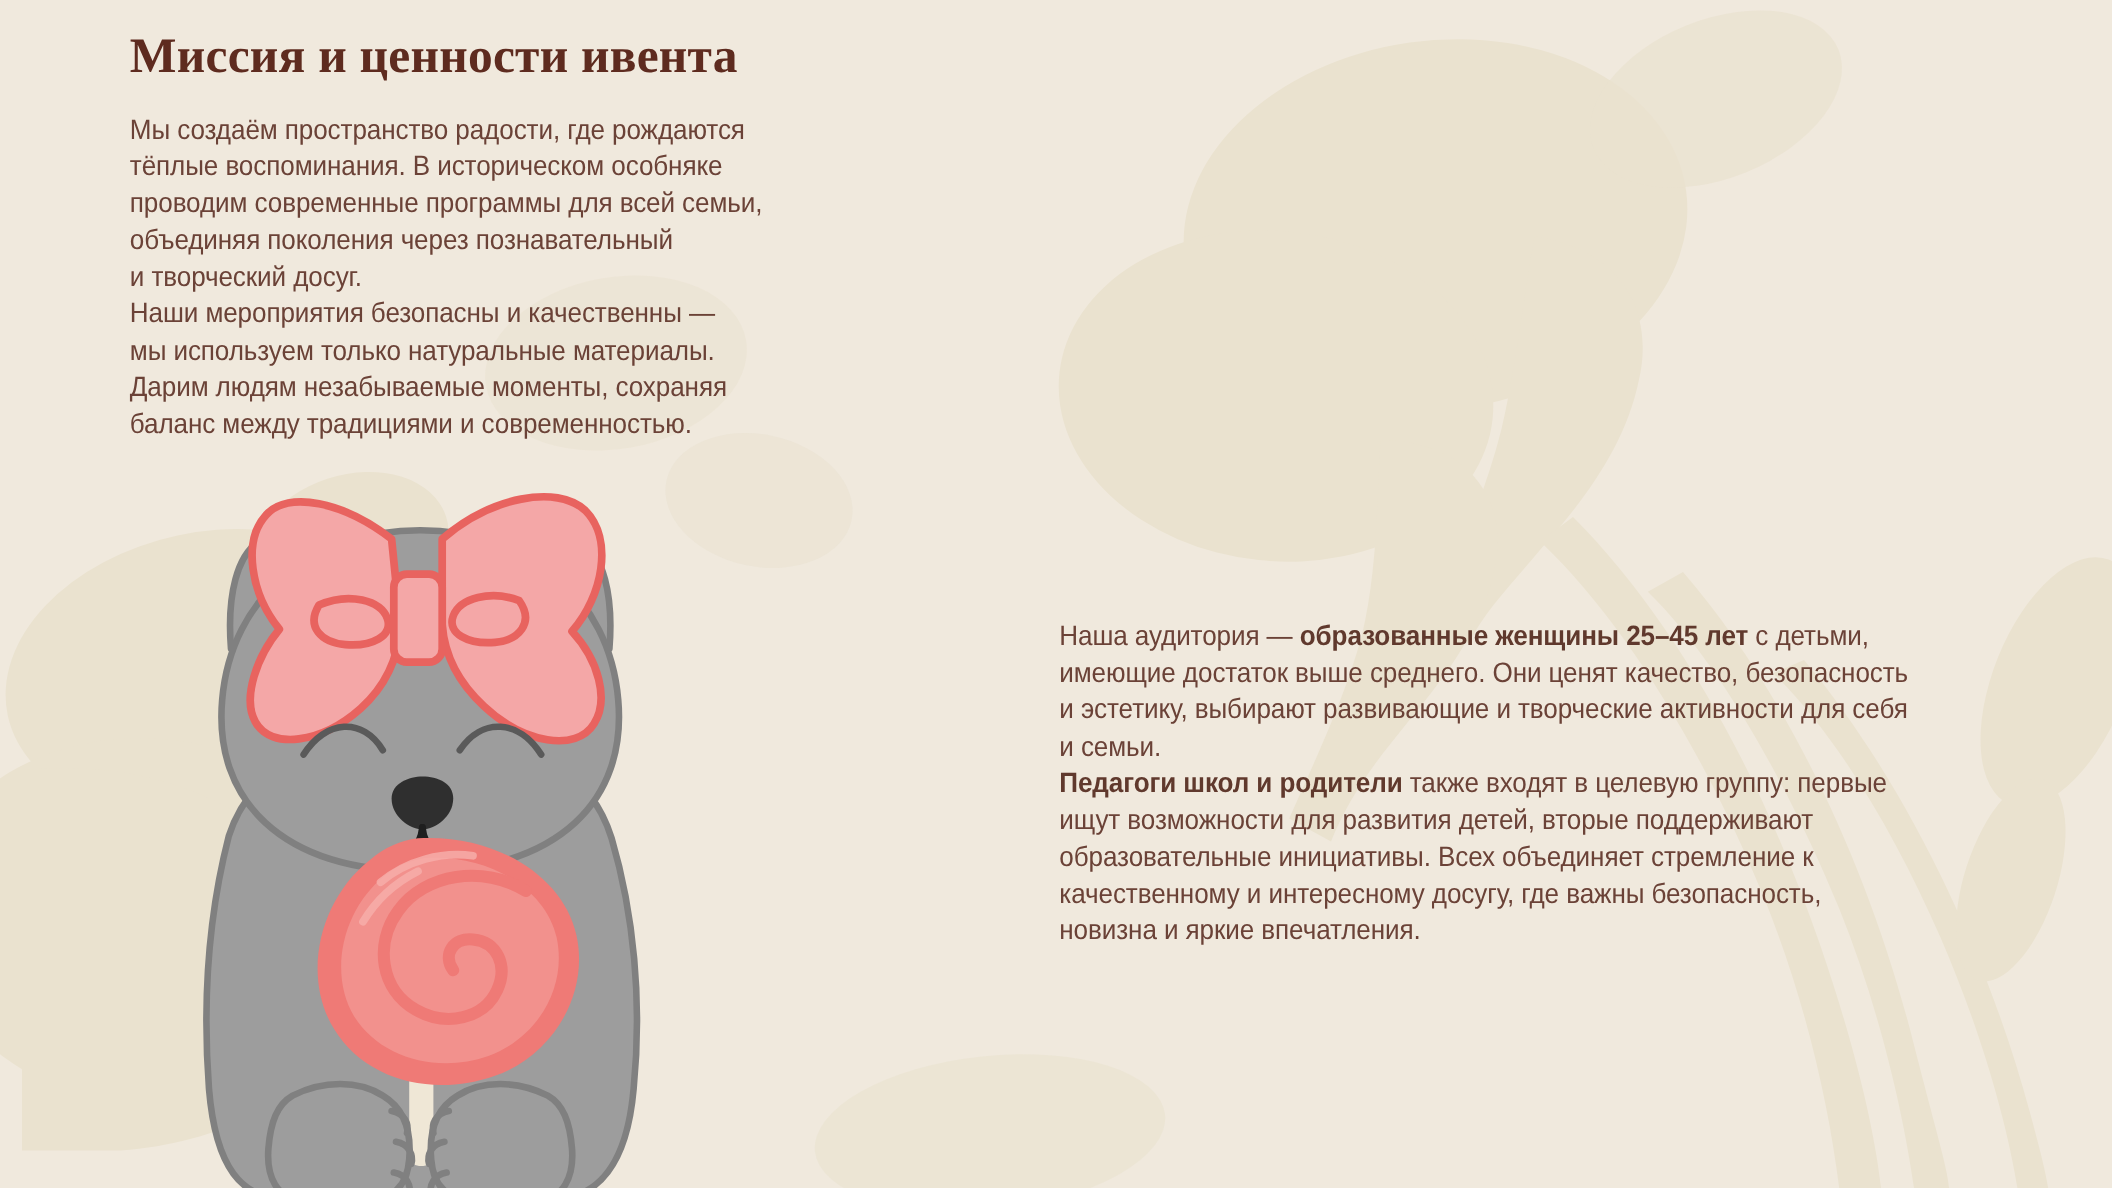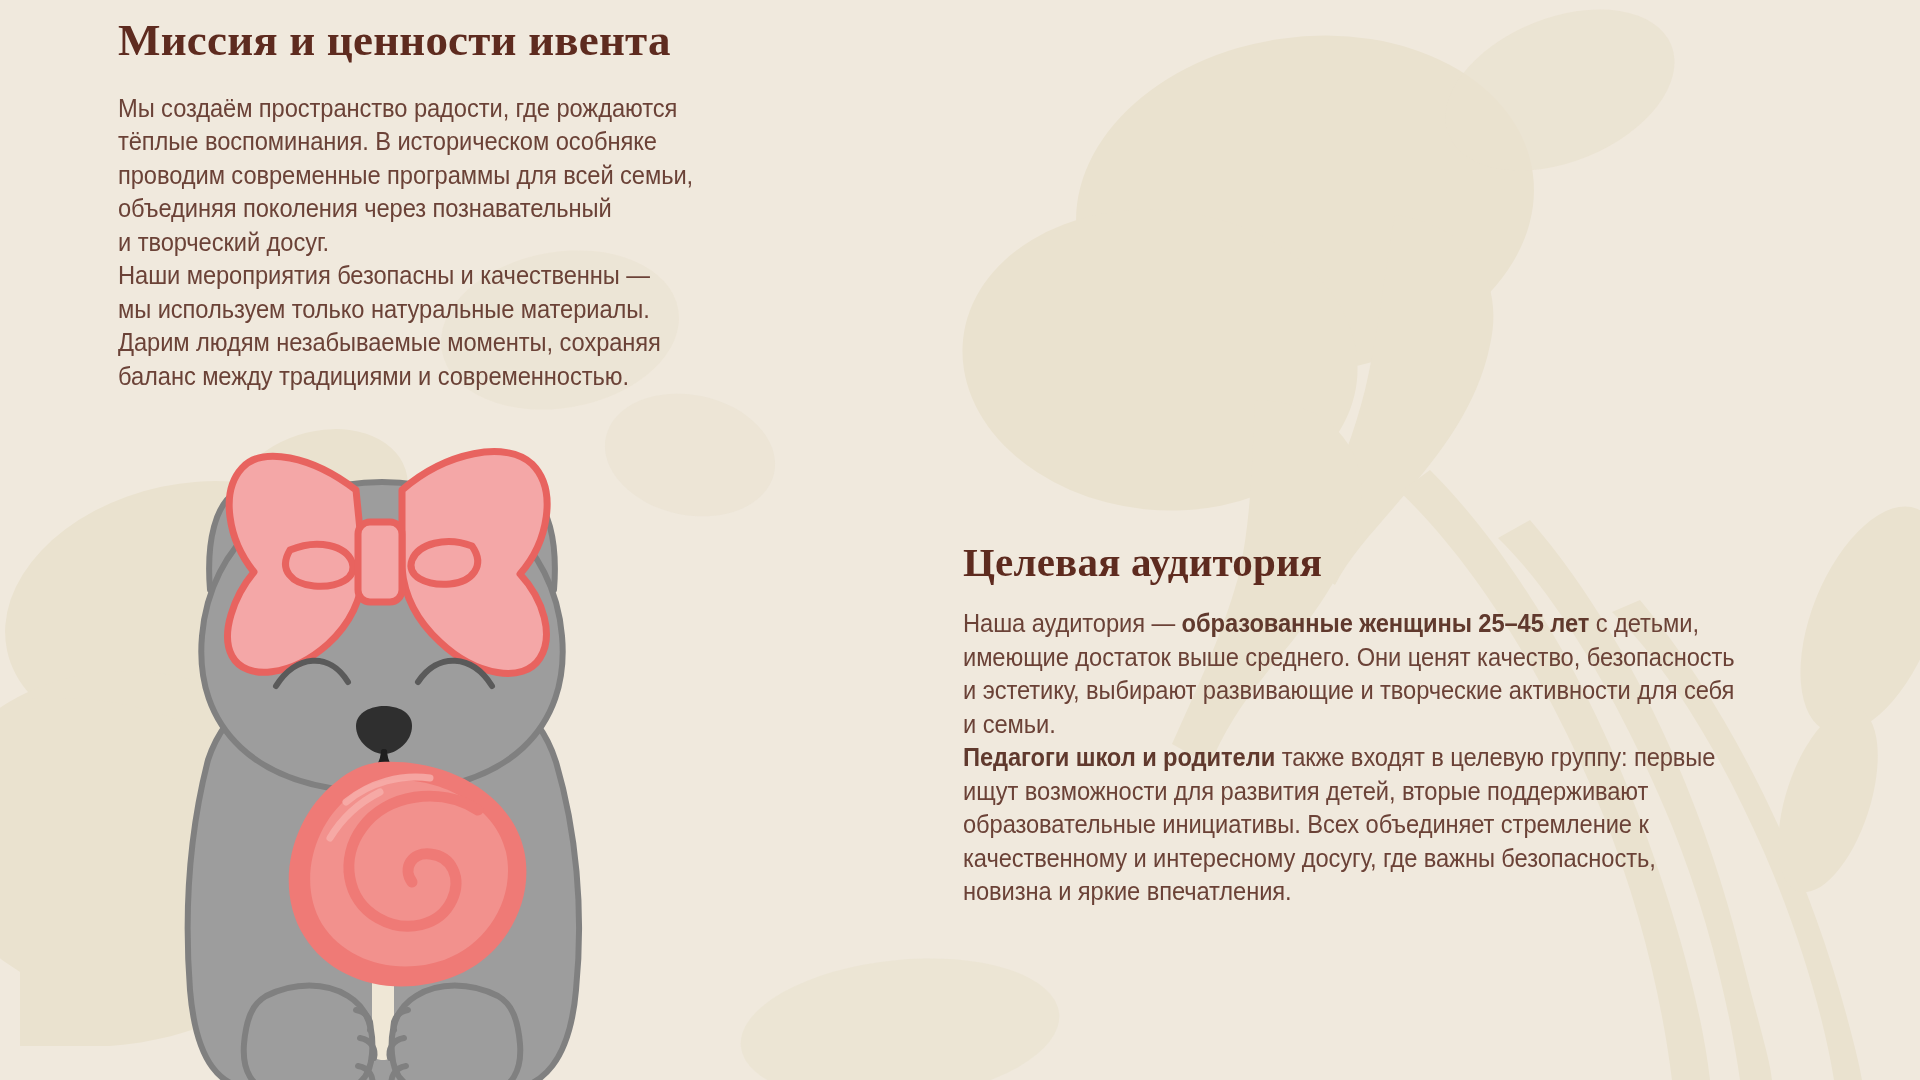--- a/index.html
+++ b/index.html
@@ -30,21 +30,21 @@
     inset: 0;
     width: 1920px;
     height: 1080px;
     pointer-events: none;
   }
 
   
   #mission-block {
     position: absolute;
     left: 118px;
-    top: 16px;
+    top: 26px;
     width: 820px;
   }
   .heading {
     font-family: "Liberation Serif", "DejaVu Serif", serif;
     color: #5e2b1f;
     font-weight: 700;
     letter-spacing: 0.2px;
     margin: 0;
   }
   #mission-title {
@@ -144,21 +144,20 @@
       <p>объединяя поколения через познавательный</p>
       <p>и творческий досуг.</p>
       <p>Наши мероприятия безопасны и качественны —</p>
       <p>мы используем только натуральные материалы.</p>
       <p>Дарим людям незабываемые моменты, сохраняя</p>
       <p>баланс между традициями и современностью.</p>
     </div>
   </section>
 
   <section id="audience-block">
-    <h2 class="heading" id="audience-title">Целевая аудитория</h2>
 
     <div class="body-text" id="audience-body">
       <p><span>Наша аудитория — </span><b>образованные женщины 25–45 лет</b><span> с детьми, имеющие достаток выше среднего. Они ценят качество, безопасность и эстетику, выбирают развивающие и творческие активности для себя и семьи.</span></p>
       <p><b>Педагоги школ и родители</b><span> также входят в целевую группу: первые ищут возможности для развития детей, вторые поддерживают образовательные инициативы. Всех объединяет стремление к качественному и интересному досугу, где важны безопасность, новизна и яркие впечатления.</span></p>
     </div>
   </section>
 
   <svg id="cat-illustration" viewBox="0 0 460 660" aria-hidden="true">
 
     <g>

